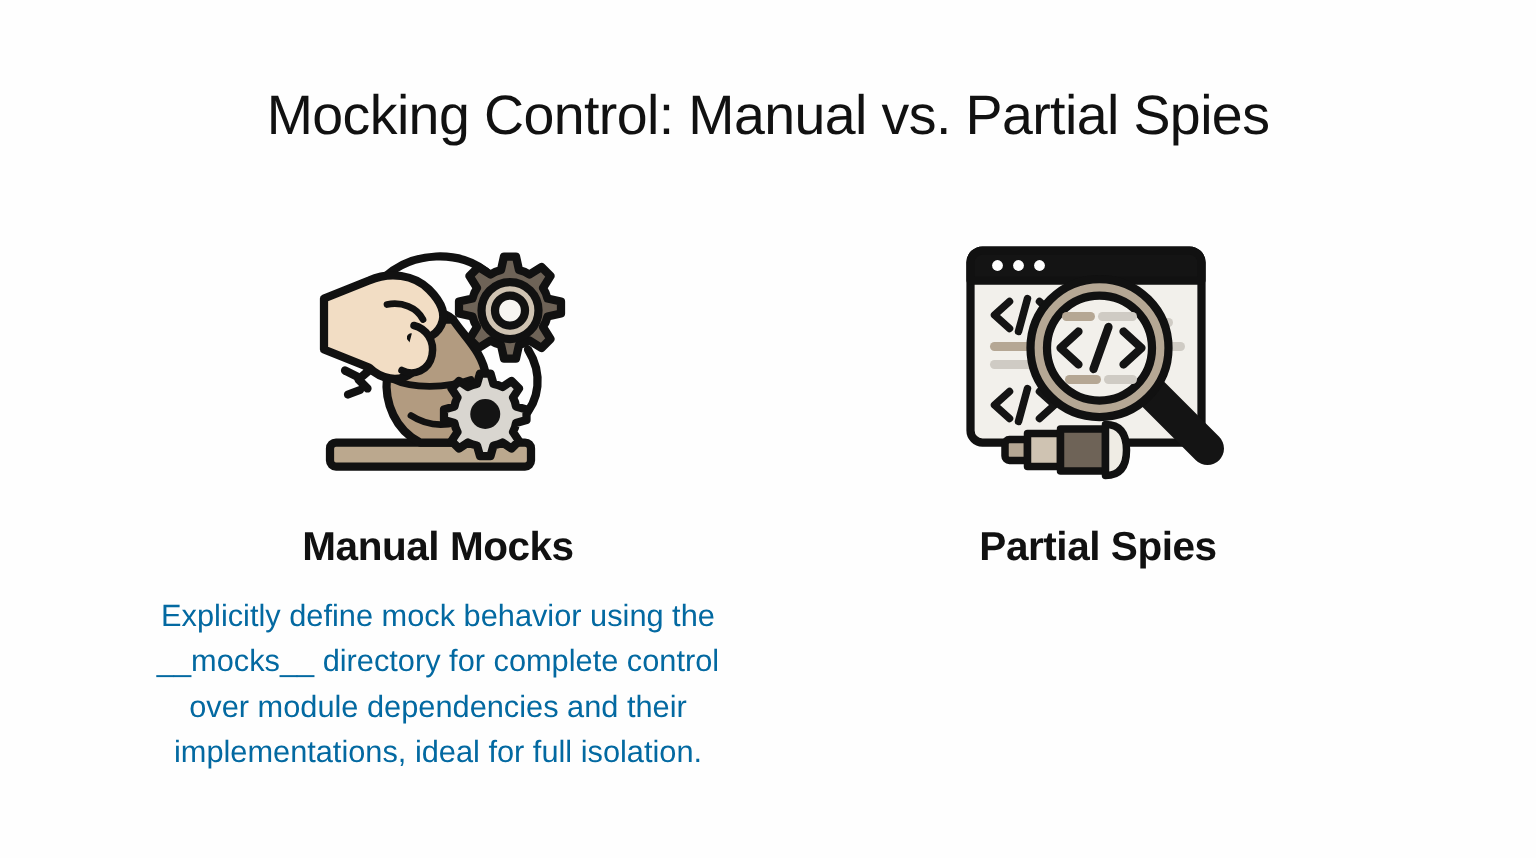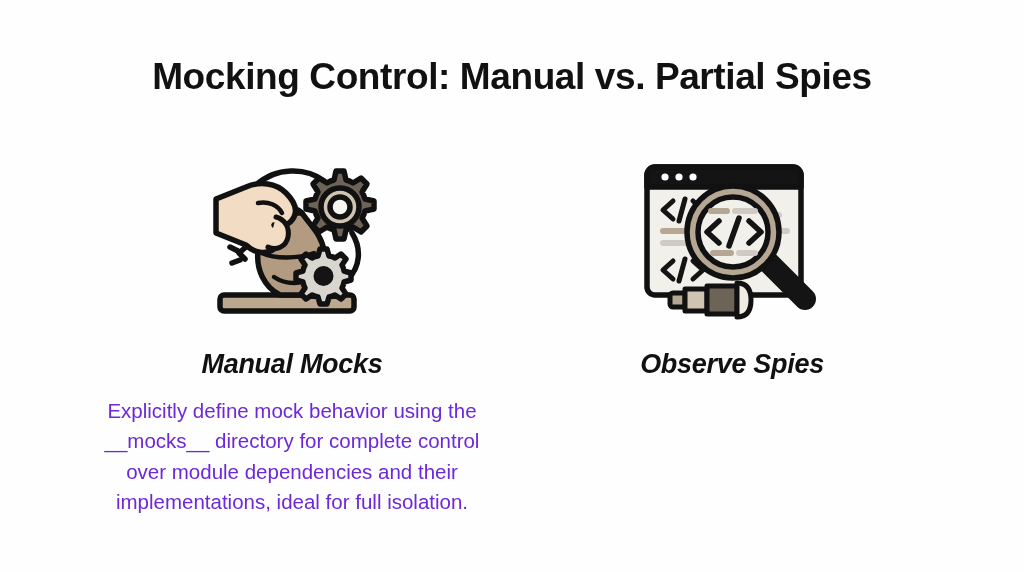--- a/index.html
+++ b/index.html
@@ -20,21 +20,21 @@
     width: 1024px;
     height: 572px;
     box-sizing: border-box;
     display: flex;
     flex-direction: column;
     align-items: center;
   }
   .slide-title {
     margin-top: 56px;
     font-size: 37px;
-    font-weight: bold;
+    font-weight: normal;
     letter-spacing: -0.4px;
     color: #111111;
     text-align: center;
     line-height: 1.15;
     white-space: nowrap;
   }
   .cards {
     margin-top: 56px;
     width: 1024px;
     display: flex;
@@ -59,28 +59,27 @@
     display: block;
   }
   .card-title {
     margin-top: 28px;
     font-size: 27px;
     font-weight: bold;
     letter-spacing: -0.3px;
     color: #111111;
     text-align: center;
     line-height: 1.2;
-    font-style: italic;
   }
   .card-desc {
     margin-top: 16px;
     width: 420px;
     font-size: 20.5px;
     line-height: 1.48;
-    color: #6d28d9;
+    color: #0369a1;
     text-align: center;
   }
 </style>
 </head>
 <body>
 
 <div class="slide">
 
   <div class="slide-title">Mocking Control: Manual vs. Partial Spies</div>
 
@@ -201,18 +200,18 @@
 
           <g stroke="#111111" stroke-width="5" stroke-linejoin="round" stroke-linecap="round">
             <path d="M34 138 h12 v14 h-12 a3 3 0 0 1 -3 -3 v-8 a3 3 0 0 1 3 -3 z" fill="#b5a794"></path>
             <path d="M46 134 h22 v22 h-22 z" fill="#cfc3b2"></path>
             <path d="M68 131 h30 v28 h-30 z" fill="#6e6357"></path>
             <path d="M98 128 q14 0 14 17 q0 17 -14 17 z" fill="#efece4"></path>
           </g>
         </svg>
       </div>
 
-      <div class="card-title">Observe Spies</div>
+      <div class="card-title">Partial Spies</div>
 
     </div>
 
   </div>
 </div>
 
 </body></html>

